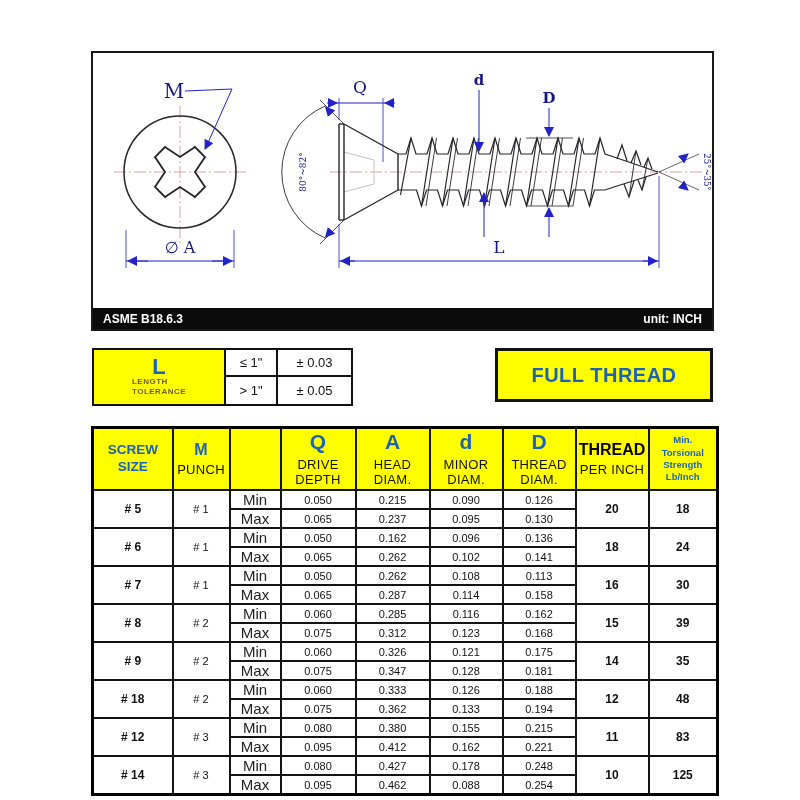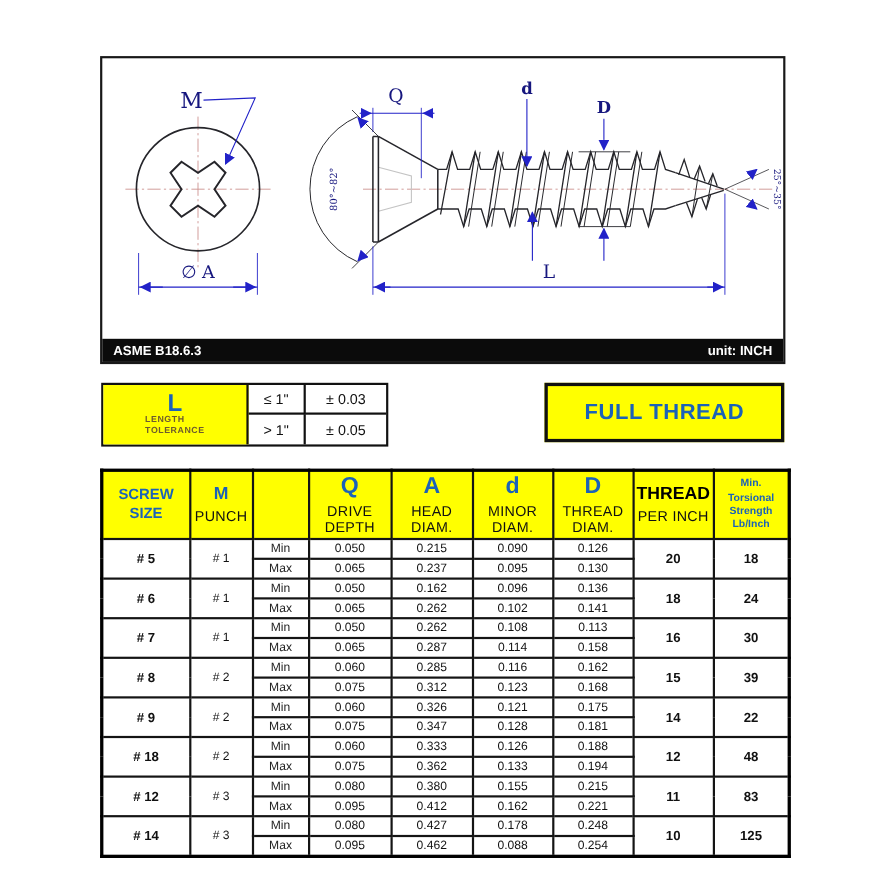--- a/index.html
+++ b/index.html
@@ -35,21 +35,21 @@
   th.white{background:#ffffff;}
   .h-big{display:block;color:#1b62b8;font-weight:bold;font-size:21px;line-height:1.05;}
   .h-big-m{display:block;color:#1b62b8;font-weight:bold;font-size:16px;line-height:1.1;}
   .h-big-t{display:block;color:#000000;font-weight:bold;font-size:16px;line-height:1.1;}
   .h-small{display:block;color:#111;font-weight:normal;font-size:13px;margin-top:3px;letter-spacing:.3px;}
   .h-blue2{display:block;color:#1b62b8;font-weight:bold;font-size:13.5px;line-height:1.25;}
   .h-tors{display:block;color:#1b62b8;font-weight:600;font-size:9.5px;line-height:1.3;}
   tr.dr{height:18px;}
   td.c-size{font-weight:bold;font-size:12px;}
   td.c-punch{font-size:11px;}
-  td.c-mm{font-size:11px;color:#222;margin-left:21px;}
+  td.c-mm{font-size:15px;color:#222;margin-left:21px;}
   td.c-val{font-size:11px;}
   td.c-tpi,td.c-tq{font-weight:bold;font-size:12px;margin-top:40px;}
   td.thin-b{border-bottom-width:1px;}
   td.thin-t{border-top-width:1px;}
 </style>
 </head>
 <body>
 
 <div class="page">
 
@@ -312,21 +312,21 @@
 
     <tr class="dr">
       <td rowspan="2" class="c-size"># 9</td>
       <td rowspan="2" class="c-punch"># 2</td>
       <td class="c-mm thin-b">Min</td>
       <td class="c-val thin-b">0.060</td>
       <td class="c-val thin-b">0.326</td>
       <td class="c-val thin-b">0.121</td>
       <td class="c-val thin-b">0.175</td>
       <td rowspan="2" class="c-tpi">14</td>
-      <td rowspan="2" class="c-tq">22</td>
+      <td rowspan="2" class="c-tq">35</td>
     </tr>
     <tr class="dr">
       <td class="c-mm thin-t">Max</td>
       <td class="c-val thin-t">0.075</td>
       <td class="c-val thin-t">0.347</td>
       <td class="c-val thin-t">0.128</td>
       <td class="c-val thin-t">0.181</td>
     </tr>
 
     <tr class="dr">

